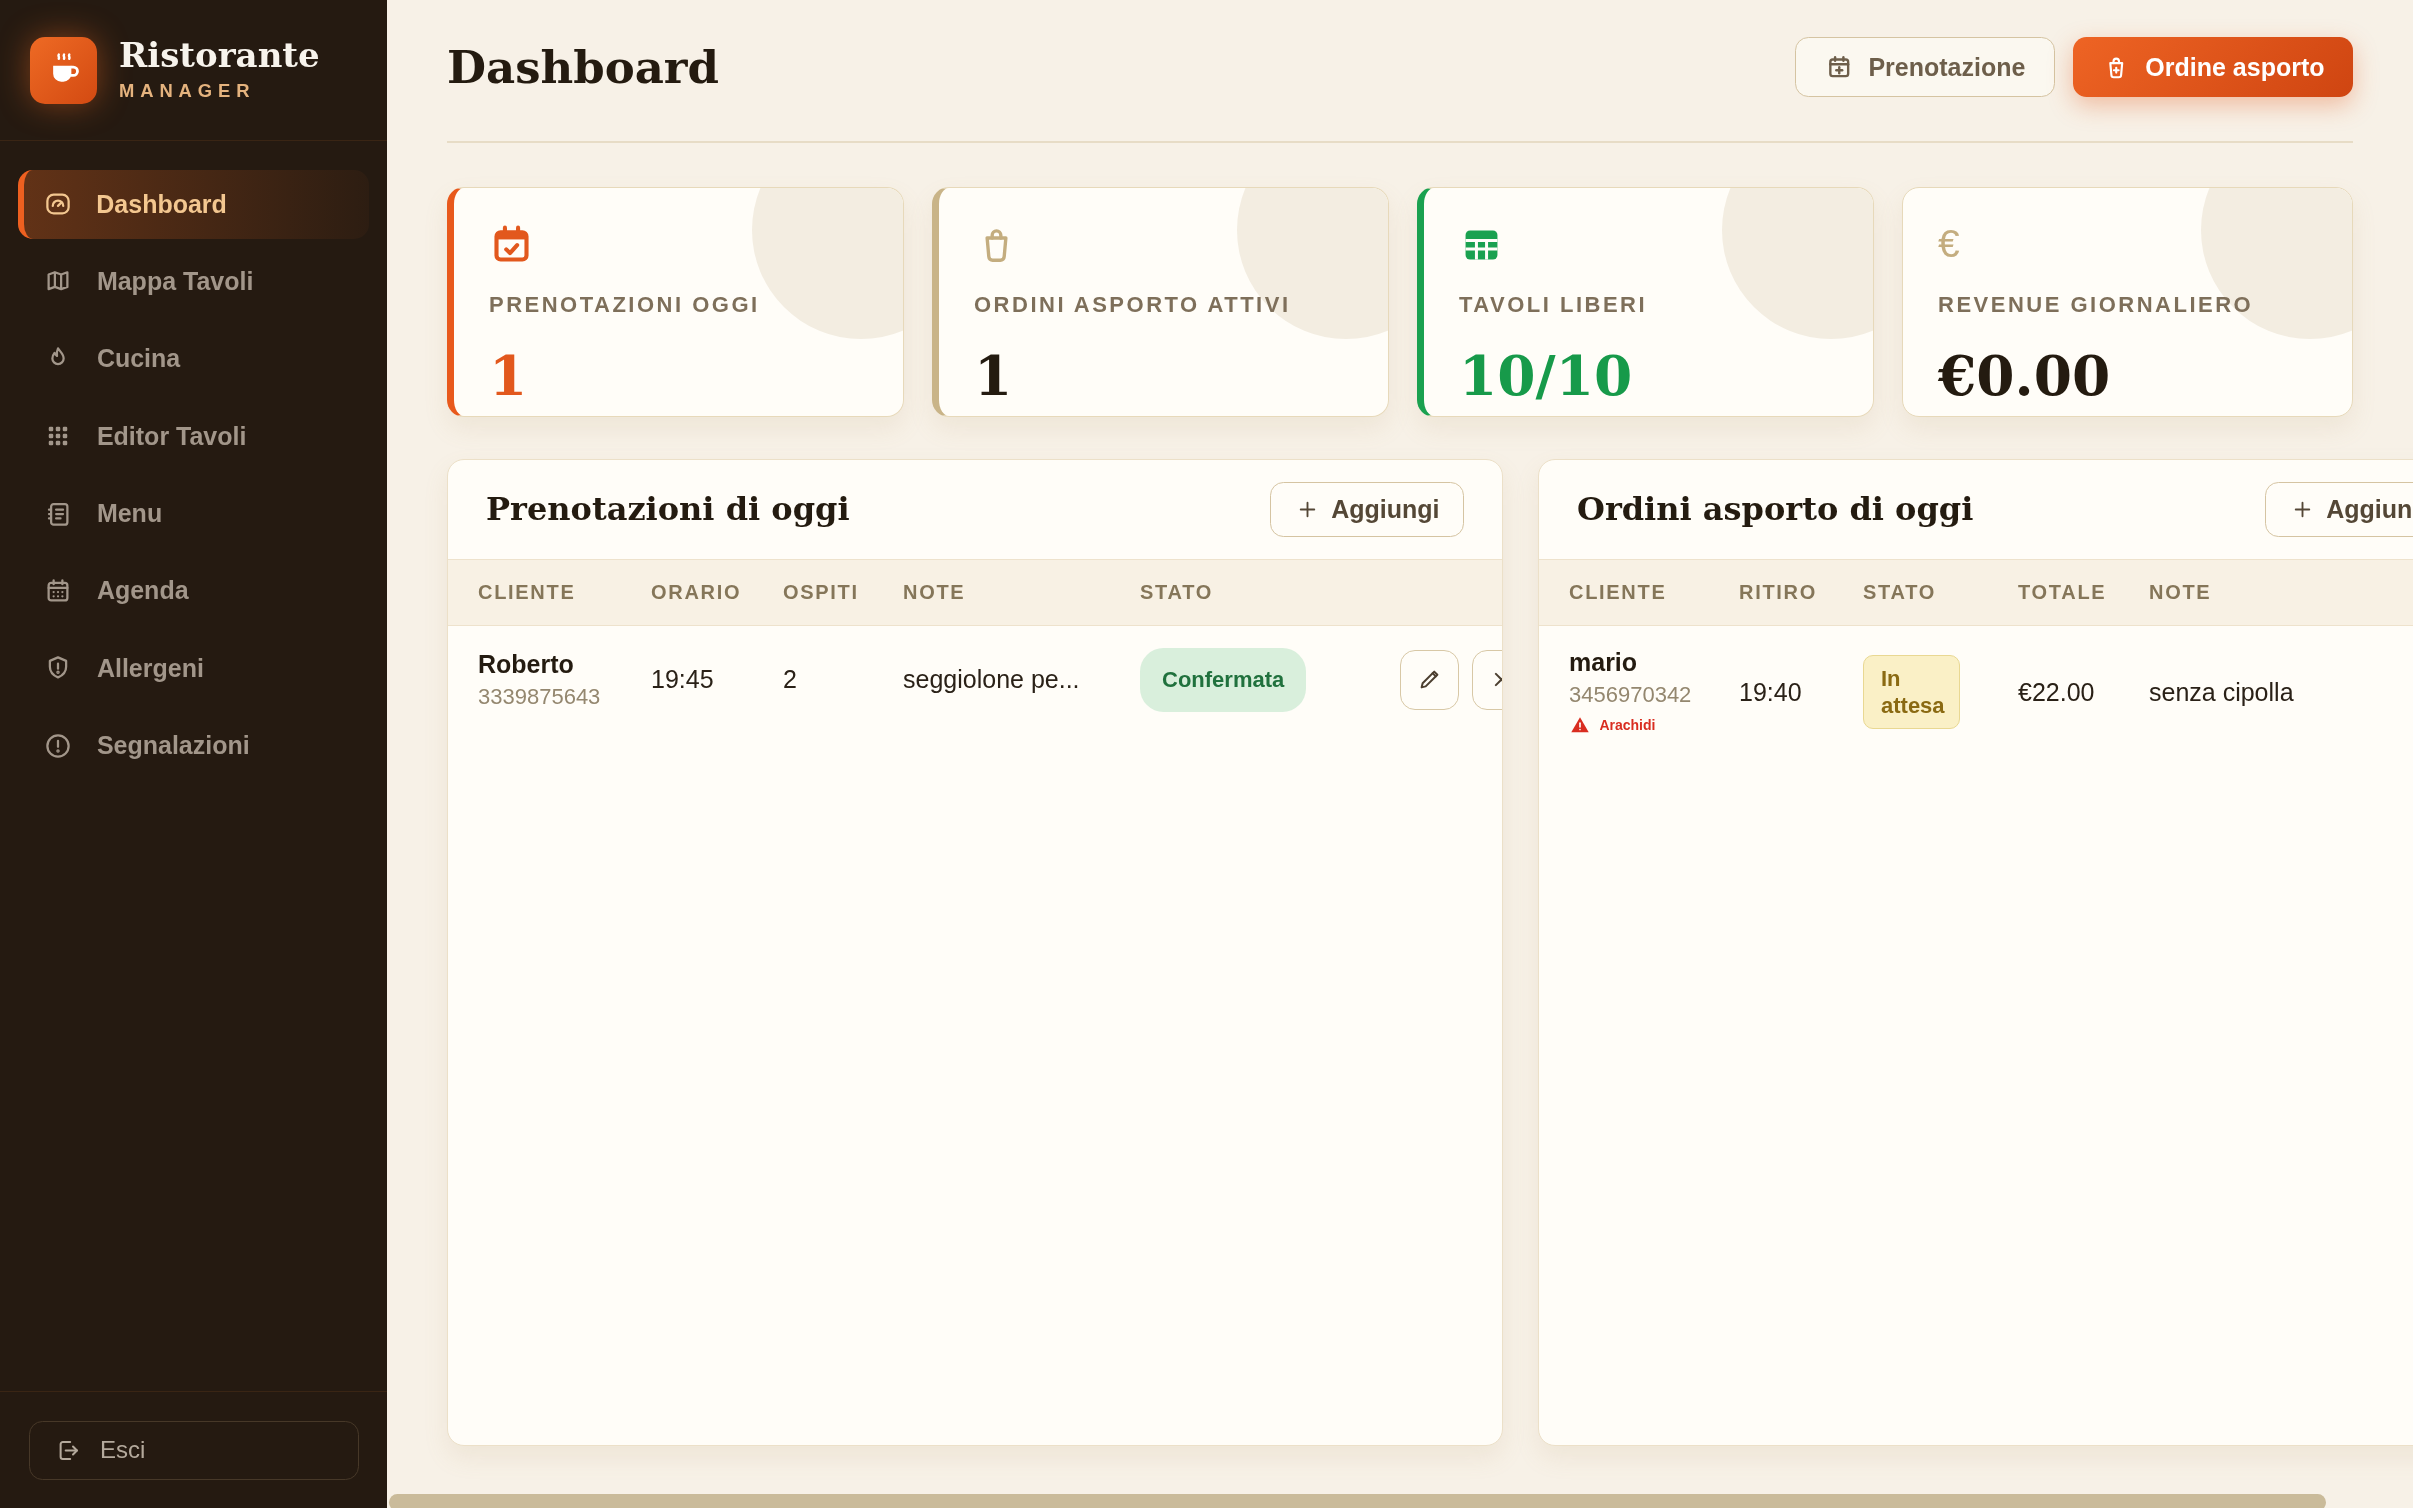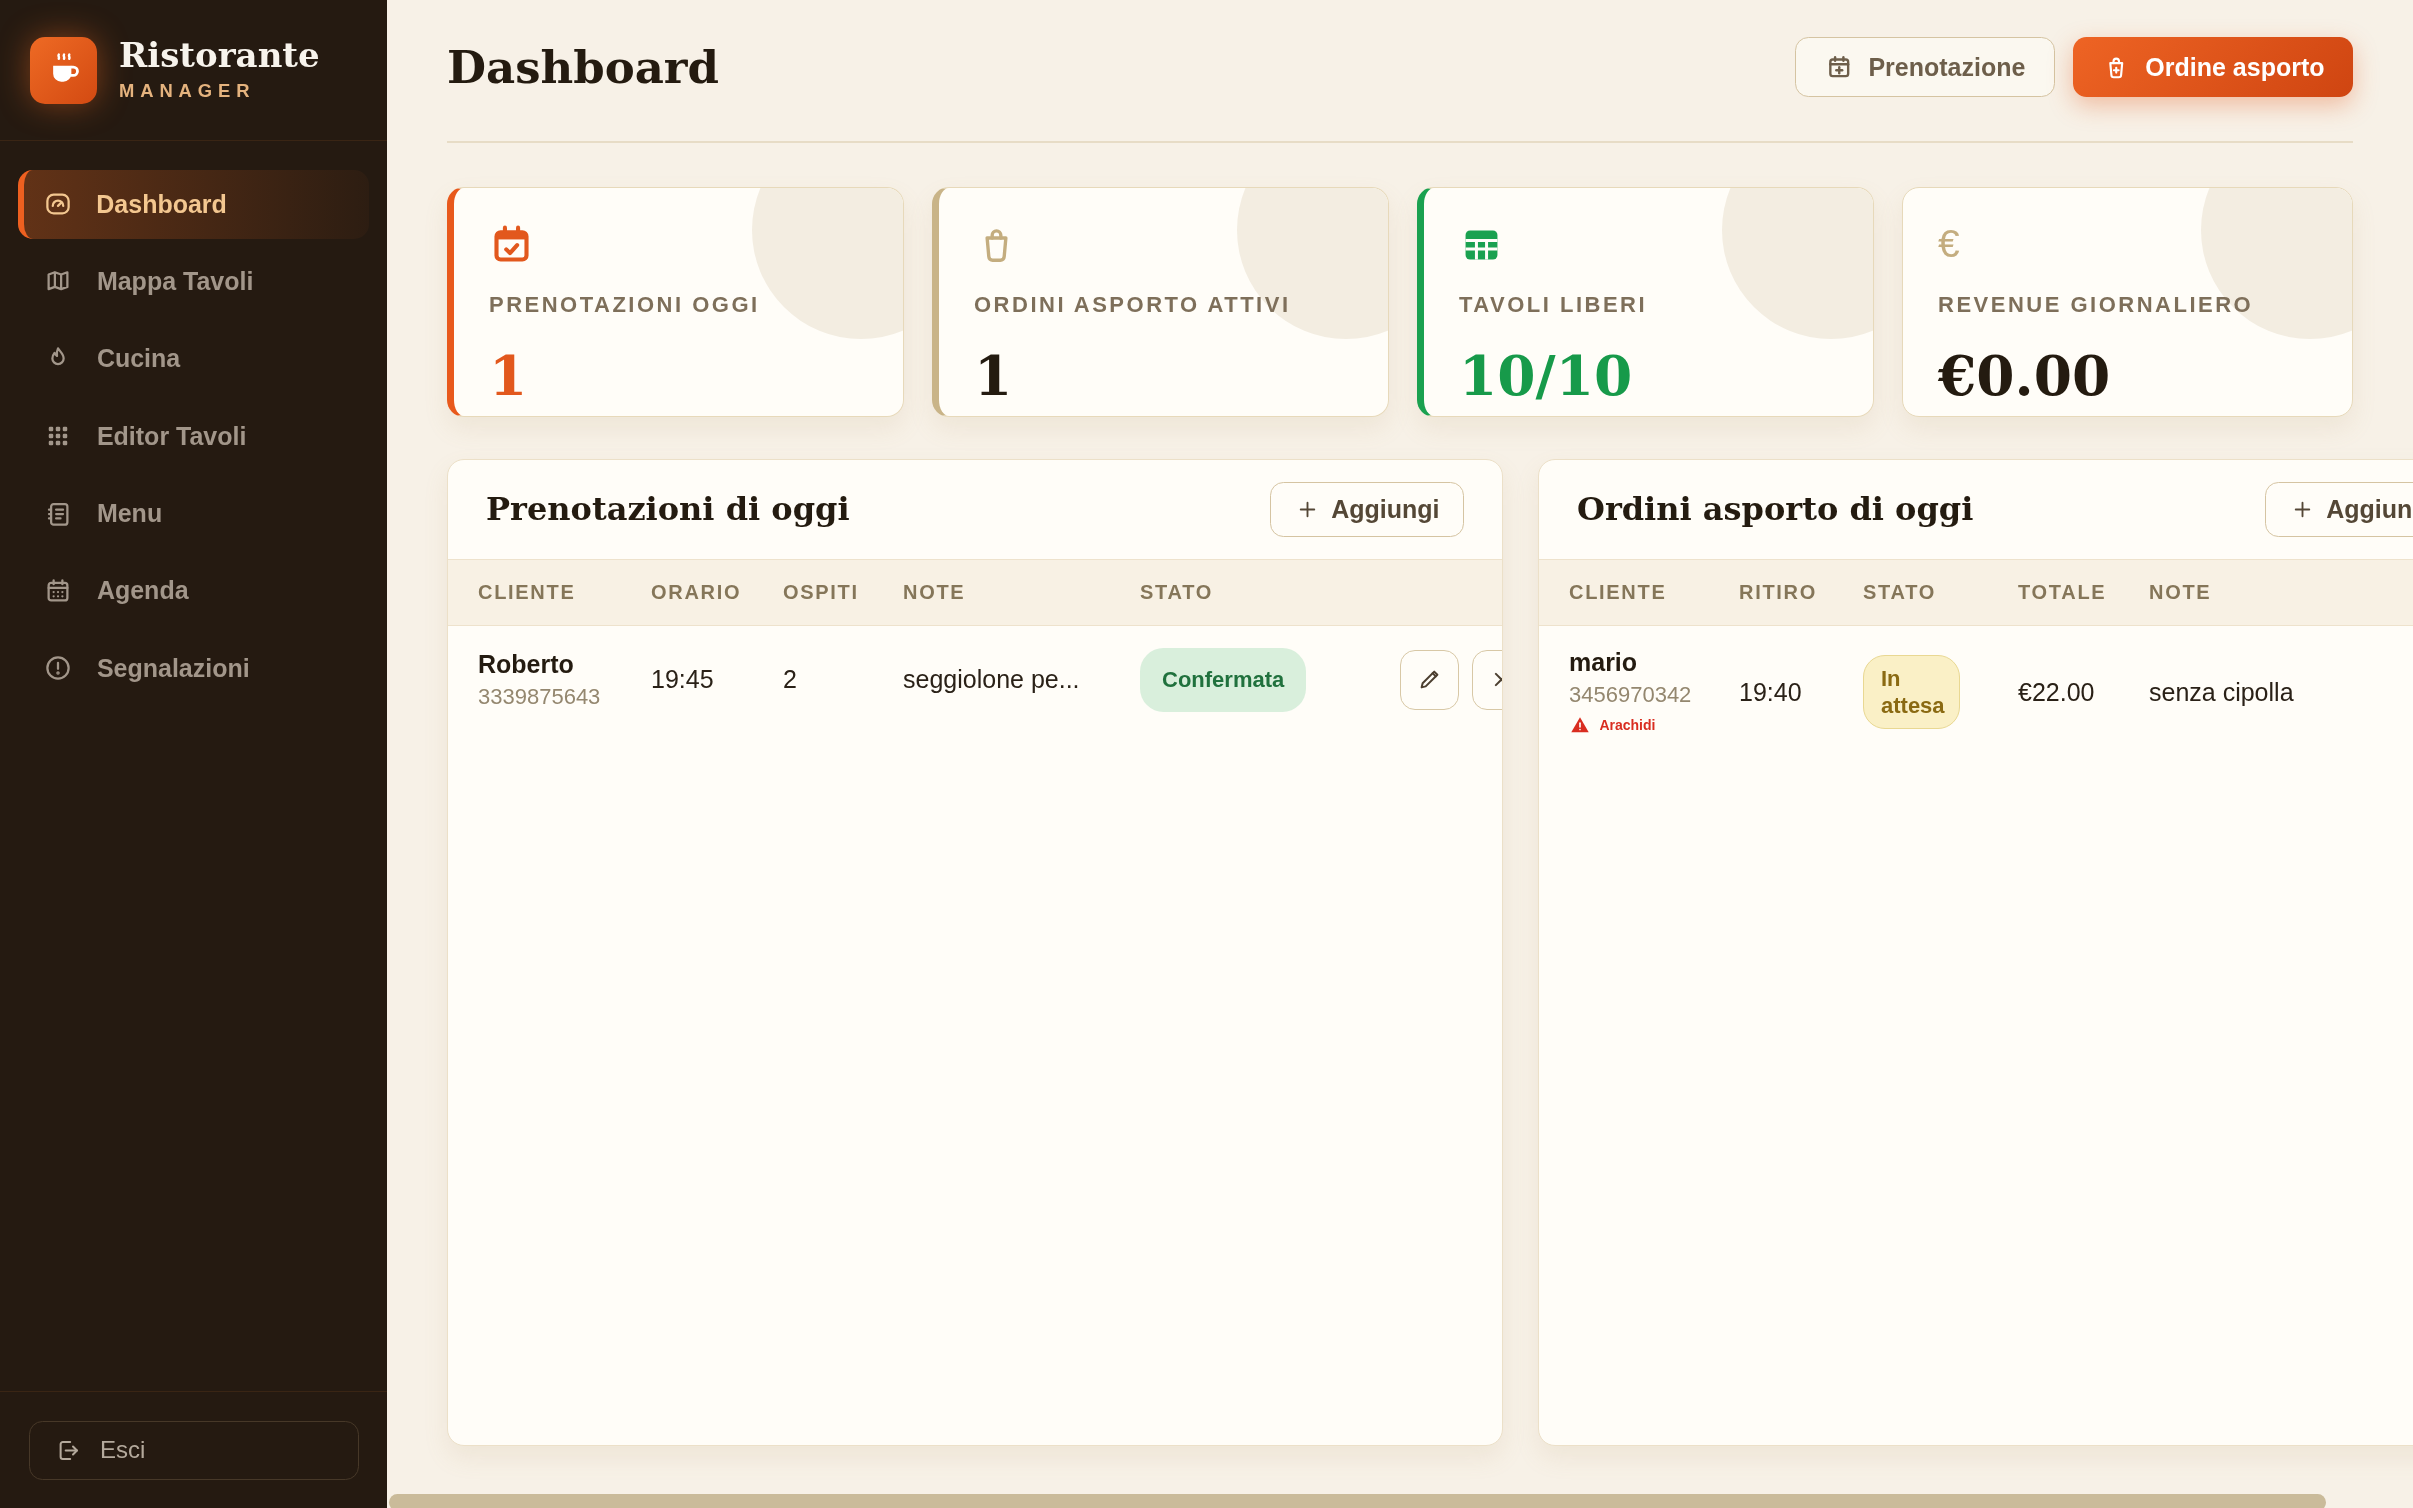--- a/index.html
+++ b/index.html
@@ -58,21 +58,21 @@
   .panel-right .btn-add{margin-right:96px;}
   .thead{display:grid;align-items:center;height:67px;padding:0 30px;background:#f8f1e4;border-top:1.7px solid #eee2cc;border-bottom:1.7px solid #eee2cc;color:#857659;font-size:20px;font-weight:700;letter-spacing:1.7px;flex-shrink:0;}
   .cols-res{grid-template-columns:173px 132px 120px 237px 260px 1fr;}
   .cols-ord{grid-template-columns:170px 124px 155px 131px 210px 1fr;}
   .trow{display:grid;align-items:center;padding:22px 30px;font-size:25px;color:#2a2117;}
   .client-name{font-weight:700;font-size:25px;color:#241b10;}
   .client-phone{font-size:22px;color:#94876f;margin-top:5px;}
   .client-allergen{display:flex;align-items:center;gap:8.4px;margin-top:6.7px;color:#d92d20;font-weight:700;font-size:14px;}
   .client-allergen svg{width:22px;height:22px;}
   .badge-green{display:inline-block;padding:19px 22px;border-radius:23.5px;background:#d9efdc;color:#20713d;font-weight:700;font-size:22px;}
-  .badge-yellow{display:inline-block;max-width:97px;padding:8.4px 17px;border-radius:22px;background:#faf0c6;border:1.7px solid #e9d892;color:#8a6a12;font-weight:700;font-size:22px;line-height:1.25;}
+  .badge-yellow{display:inline-block;max-width:97px;padding:8.4px 17px;border-radius:10px;background:#faf0c6;border:1.7px solid #e9d892;color:#8a6a12;font-weight:700;font-size:22px;line-height:1.25;}
   .row-actions{display:flex;gap:13.4px;justify-content:flex-end;}
   .icon-btn{width:59px;height:60px;border-radius:15px;border:1.7px solid #d8c8a6;background:transparent;display:flex;align-items:center;justify-content:center;cursor:pointer;}
   .icon-btn svg{width:27px;height:27px;}
 
   
   .hscroll{position:absolute;left:1.7px;bottom:-3.4px;width:1937px;height:17px;border-radius:8.4px;background:#cabb9a;}
 </style>
 </head>
 <body>
 
@@ -155,20 +155,28 @@
               <circle cx="12" cy="12.8" r=".9"></circle>
               <circle cx="15.5" cy="12.8" r=".9"></circle>
             <circle cx="8.5" cy="16.2" r=".9"></circle>
               <circle cx="12" cy="16.2" r=".9"></circle>
               <circle cx="15.5" cy="16.2" r=".9"></circle>
           </g>
         </svg>
         <span>Agenda</span>
       </div>
       <div class="nav-item">
+        <svg viewBox="0 0 24 24" fill="none" stroke="currentColor" stroke-width="1.8" stroke-linecap="round" stroke-linejoin="round">
+          <path d="M12 3.5l6.5 2.8v4.6c0 4.2-2.8 7-6.5 8.6-3.7-1.6-6.5-4.4-6.5-8.6V6.3L12 3.5z"></path>
+          <path d="M12 8.5v4"></path>
+            <circle cx="12" cy="15.3" r=".5" fill="currentColor"></circle>
+        </svg>
+        <span>Allergeni</span>
+      </div>
+      <div class="nav-item">
         <svg viewBox="0 0 24 24" fill="none" stroke="currentColor" stroke-width="1.8" stroke-linecap="round">
           <circle cx="12" cy="12" r="8.5"></circle>
             <path d="M12 7.8v4.8"></path>
             <circle cx="12" cy="15.9" r=".5" fill="currentColor"></circle>
         </svg>
         <span>Segnalazioni</span>
       </div>
     </nav>
 
     <div class="sidebar-footer">

